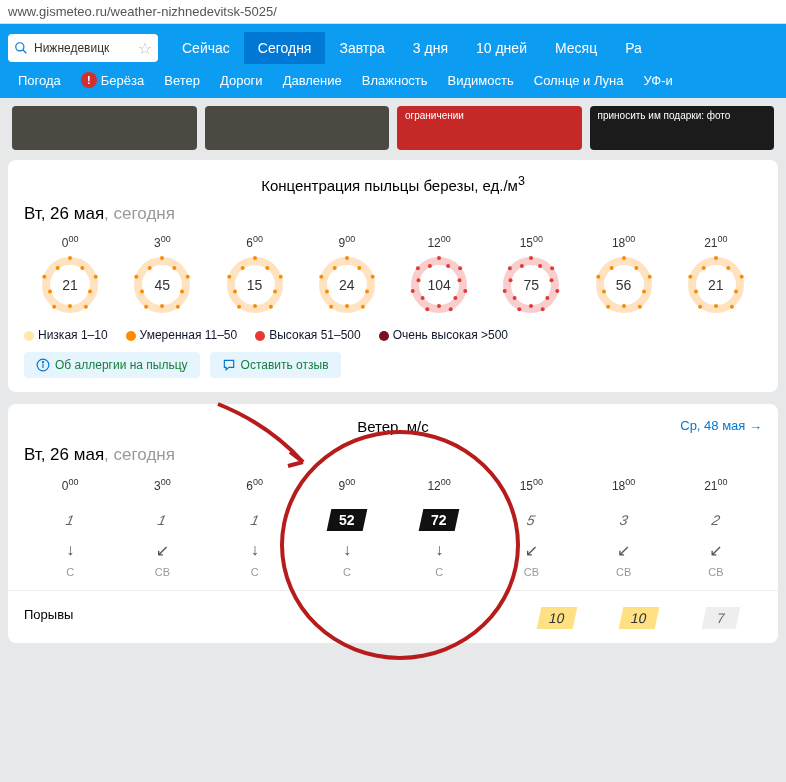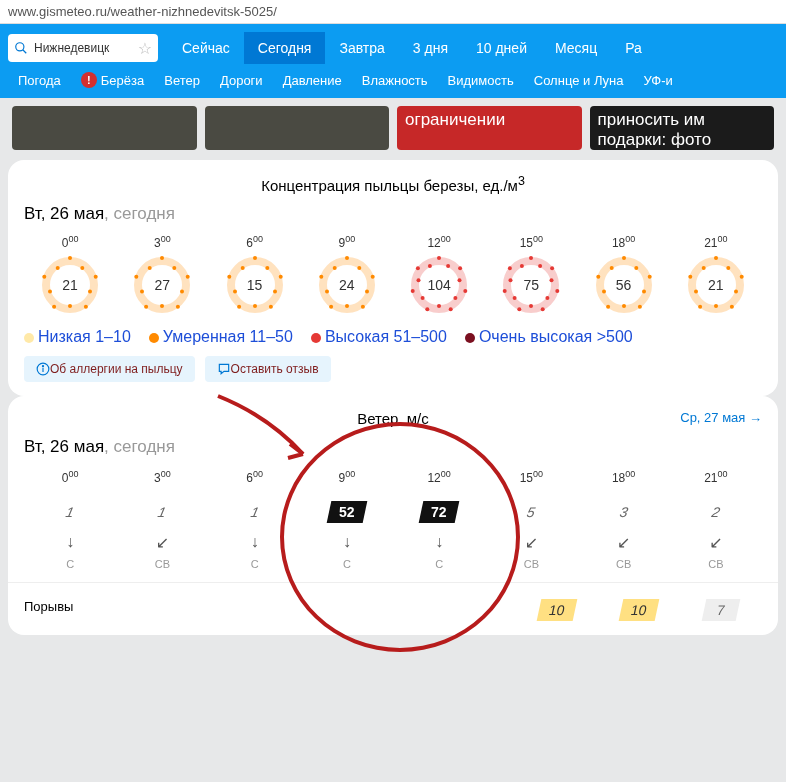--- a/index.html
+++ b/index.html
@@ -11,37 +11,37 @@
   .searchbox svg { width: 14px; height: 14px; }
   .searchbox input { border: 0; outline: 0; font-size: 12px; width: 90px; color: #333; }
   .star { color: #bbb; font-size: 16px; cursor: pointer; margin-left: auto; }
   .tab { color: #fff; padding: 8px 14px; font-size: 14px; cursor: pointer; height: 32px; display: flex; align-items: center; }
   .tab.active { background: #0078d4; }
   .toprow2 { display: flex; gap: 0; padding-top: 4px; padding-bottom: 6px; }
   .stab { color: #fff; padding: 4px 10px; font-size: 13px; cursor: pointer; display: flex; align-items: flex-end; gap: 4px; }
   .warn-circ { display:inline-flex; width:16px;height:16px;border-radius:50%;background:#d32f2f;color:#fff;font-size:11px;font-weight:bold;align-items:center;justify-content:center; }
   .content { padding: 8px 8px; }
   .cards-row { display: flex; gap: 8px; margin-bottom: 10px; padding: 0 4px; }
-  .cardd { flex:1; height: 44px; border-radius:4px; background:#1b1b1b; color:#fff; font-size:17px; padding:4px 8px; overflow:hidden; display:flex; align-items:flex-start; }
+  .cardd { flex:1; height: 44px; border-radius:4px; background:#1b1b1b; color:#fff; font-size:10px; padding:4px 8px; overflow:hidden; display:flex; align-items:flex-start; }
   .cardd.red-tag { background:#c62828; }
-  .panel { background:#fff; border-radius:16px; padding: 14px 16px; position: relative; }
+  .panel { background:#fff; border-radius:8px; padding: 14px 16px; margin-bottom: 12px; position: relative; }
   .panel-title { text-align:center; font-size:15px; margin-bottom:10px; }
   .date-row { font-size:17px; margin-bottom:10px; }
   .date-row .today { color:#999; }
   .pollen-row { display:flex; justify-content:space-between; margin-bottom:4px; }
   .pollen-cell { flex:1; text-align:center; }
   .hour-lbl { font-size:12px; color:#333; margin-bottom: 6px; }
   .hour-lbl sup { font-size:9px; }
   .pollen-circ { width:58px; height:58px; margin: 6px auto 0; position:relative; display:flex; align-items:center; justify-content:center; }
   .pollen-circ svg { position:absolute; top:0; left:0; }
   .pollen-val { font-size:14px; color:#333; position:relative; z-index:2; }
-  .legend { display:flex; gap:18px; font-size:16px; color:#1d4ed8; margin:14px 0 10px 0; flex-wrap: wrap; }
+  .legend { display:flex; gap:18px; font-size:12px; color:#0f172a; margin:14px 0 10px 0; flex-wrap: wrap; }
   .legend span.dot { display:inline-block; width:10px;height:10px;border-radius:50%; margin-right:4px; vertical-align:middle; }
   .btns { display:flex; gap:10px; }
-  .pillbtn { background:#e6f4fd; color:#7f1d1d; border:0; border-radius:4px; padding:6px 12px; font-size:12px; cursor:pointer; display:flex; align-items:center; }
+  .pillbtn { background:#e6f4fd; color:#15803d; border:0; border-radius:4px; padding:6px 12px; font-size:12px; cursor:pointer; display:flex; align-items:center; gap:5px; }
   .next-link { position:absolute; right:16px; top:14px; color:#0078d4; font-size:13px; cursor:pointer; }
   .wind-row { display:flex; justify-content:space-between; }
   .wind-cell { flex:1; text-align:center; padding:2px 0; }
   .wind-val { display:inline-block; min-width:34px; padding:3px 10px; font-style:italic; font-size:14px; color:#666; transform: skewX(-12deg); }
   .wind-val.hi { background:#111; color:#fff; font-style: normal; font-weight:bold; }
   .wind-val.hi span { display:inline-block; transform: skewX(12deg); }
   .wind-arrow { margin:6px 0 2px 0; color:#555; font-size:16px; }
   .wind-dir { font-size:11px; color:#999; }
   .gusts-row { display:flex; justify-content:space-between; margin-top:6px; }
   .gusts-label { font-size:13px; padding:6px 0; width:80px; }
@@ -151,21 +151,21 @@
               <circle cx="41.3" cy="12.0" r="2" fill="#ff8a00"></circle>
               <circle cx="54.7" cy="20.7" r="2" fill="#ff8a00"></circle>
               <circle cx="49.0" cy="35.5" r="2" fill="#ff8a00"></circle>
               <circle cx="44.9" cy="50.8" r="2" fill="#ff8a00"></circle>
               <circle cx="29.0" cy="50.0" r="2" fill="#ff8a00"></circle>
               <circle cx="13.1" cy="50.8" r="2" fill="#ff8a00"></circle>
               <circle cx="9.0" cy="35.5" r="2" fill="#ff8a00"></circle>
               <circle cx="3.3" cy="20.7" r="2" fill="#ff8a00"></circle>
               <circle cx="16.7" cy="12.0" r="2" fill="#ff8a00"></circle>
             </svg>
-            <span class="pollen-val">27</span>
+            <span class="pollen-val">45</span>
           </div>
         </div>
         <div class="pollen-cell">
           <div class="hour-lbl">6<sup>00</sup></div>
           <div class="pollen-circ">
             <svg width="58" height="58" viewBox="0 0 58 58">
               <circle cx="29" cy="29" r="24" fill="none" stroke="#ff8a00" stroke-opacity="0.25" stroke-width="8"></circle>
               <circle cx="29.0" cy="2.0" r="2" fill="#ff8a00"></circle>
               <circle cx="41.3" cy="12.0" r="2" fill="#ff8a00"></circle>
               <circle cx="54.7" cy="20.7" r="2" fill="#ff8a00"></circle>
@@ -303,21 +303,21 @@
         <svg width="14" height="14" viewBox="0 0 24 24" fill="none" stroke="#0078d4" stroke-width="2">
             <path d="M4 4h16v12H12l-5 4v-4H4z"></path>
           </svg>
         <span>Оставить отзыв</span>
       </button>
     </div>
   </div>
 
   <div class="panel" style="position:relative;">
     <div class="panel-title">Ветер, м/с</div>
-    <a class="next-link"><span>Ср, 27 мая</span> →</a>
+    <a class="next-link"><span>Ср, 48 мая</span> →</a>
     <div class="date-row"><span>Вт, 26 мая</span><span class="today">, сегодня</span></div>
     <div class="wind-row" id="wind-hours">
         <div class="wind-cell">
           <div class="hour-lbl">0<sup>00</sup></div>
         </div>
         <div class="wind-cell">
           <div class="hour-lbl">3<sup>00</sup></div>
         </div>
         <div class="wind-cell">
           <div class="hour-lbl">6<sup>00</sup></div>

